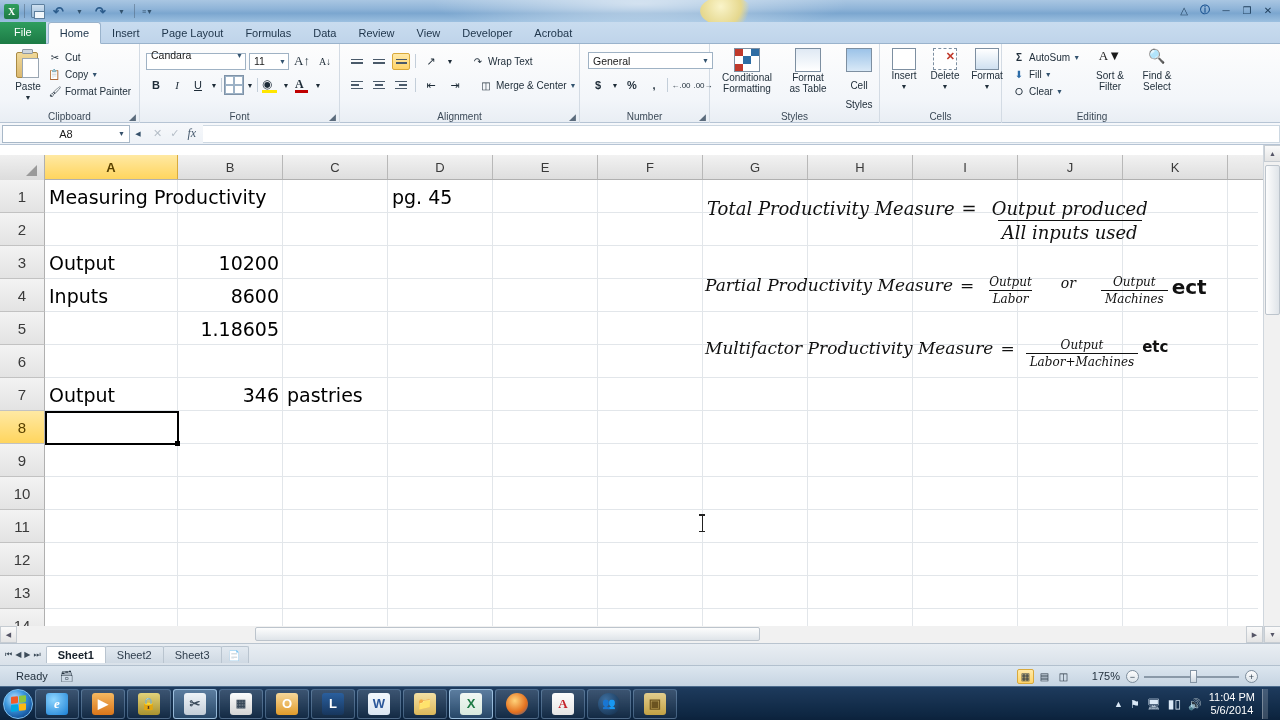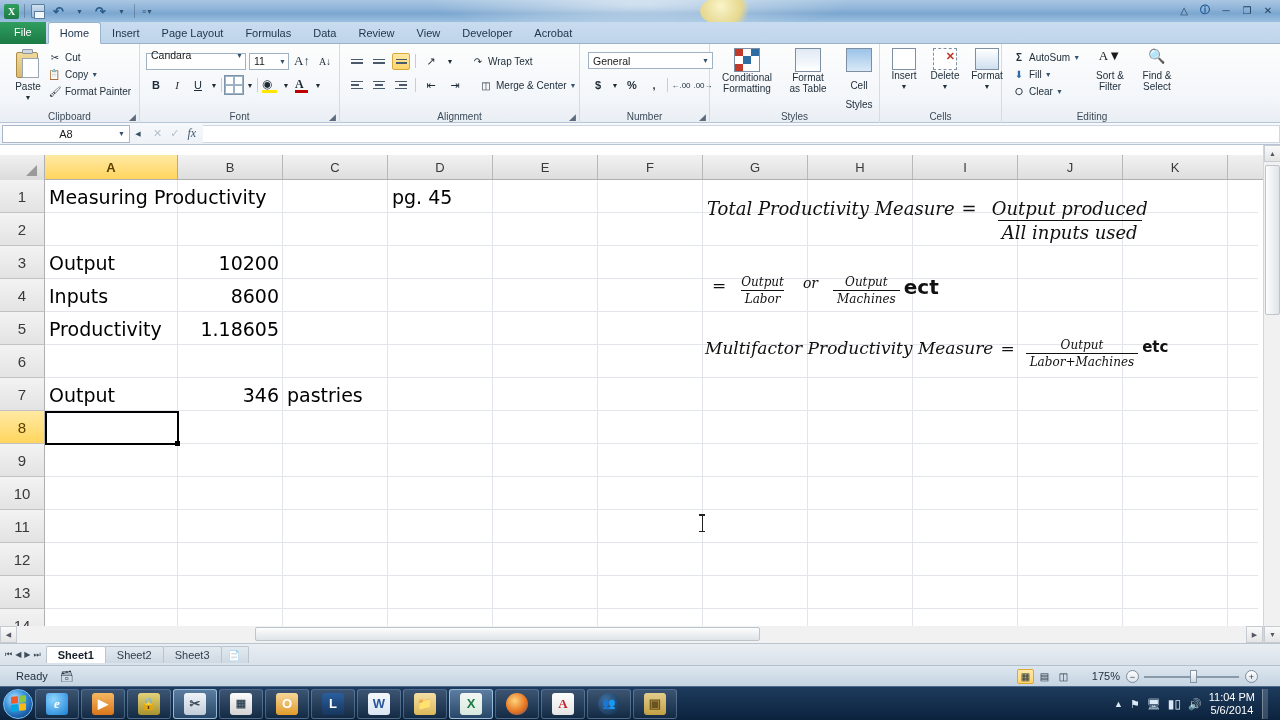--- a/index.html
+++ b/index.html
@@ -655,47 +655,47 @@
 
     <div class="cell" style="left:0;top:0;width:300px;">Measuring Productivity</div>
     <div class="cell" style="left:343px;top:0;width:105px;">pg. 45</div>
 
     <div class="cell" style="left:0;top:66px;width:133px;">Output</div>
     <div class="cell r" style="left:133px;top:66px;width:105px;">10200</div>
 
     <div class="cell" style="left:0;top:99px;width:133px;">Inputs</div>
     <div class="cell r" style="left:133px;top:99px;width:105px;">8600</div>
 
-    <div class="cell" style="left:0;top:132px;width:133px;">Productivity</div>
     <div class="cell r" style="left:133px;top:132px;width:105px;">1.18605</div>
 
     <div class="cell" style="left:0;top:198px;width:133px;">Output</div>
     <div class="cell r" style="left:133px;top:198px;width:105px;">346</div>
     <div class="cell" style="left:238px;top:198px;width:105px;">pastries</div>
 
     <div id="activecell" style="left:0;top:231px;width:134px;height:34px;">
       <div class="handle"></div>
     </div>
 
     <div class="fx-line" style="left:662px;top:18px;font-size:18px;">
       <span>Total Productivity Measure</span>
       <span style="margin:0 7px;font-style:normal;">=</span>
       <span class="frac">
         <span class="num">Output produced</span>
         <span class="den">All inputs used</span>
       </span>
     </div>
 
     <div class="fx-line" style="left:660px;top:95px;font-size:17px;">
+      <span>Partial Productivity Measure</span>
       <span style="margin:0 7px;font-style:normal;">=</span>
       <span class="frac" style="font-size:12px;">
         <span class="num">Output</span>
         <span class="den">Labor</span>
       </span>
-      <span style="margin:0 11px;font-size:14px;">or</span>
+      <span style="margin:0 21px;font-size:14px;">or</span>
       <span class="frac" style="font-size:12px;">
         <span class="num">Output</span>
         <span class="den">Machines</span>
       </span>
       <span class="roman" style="font-size:20px;">ect</span>
     </div>
 
     <div class="fx-line" style="left:660px;top:158px;font-size:17px;">
       <span>Multifactor Productivity Measure</span>
       <span style="margin:0 7px;font-style:normal;">=</span>

